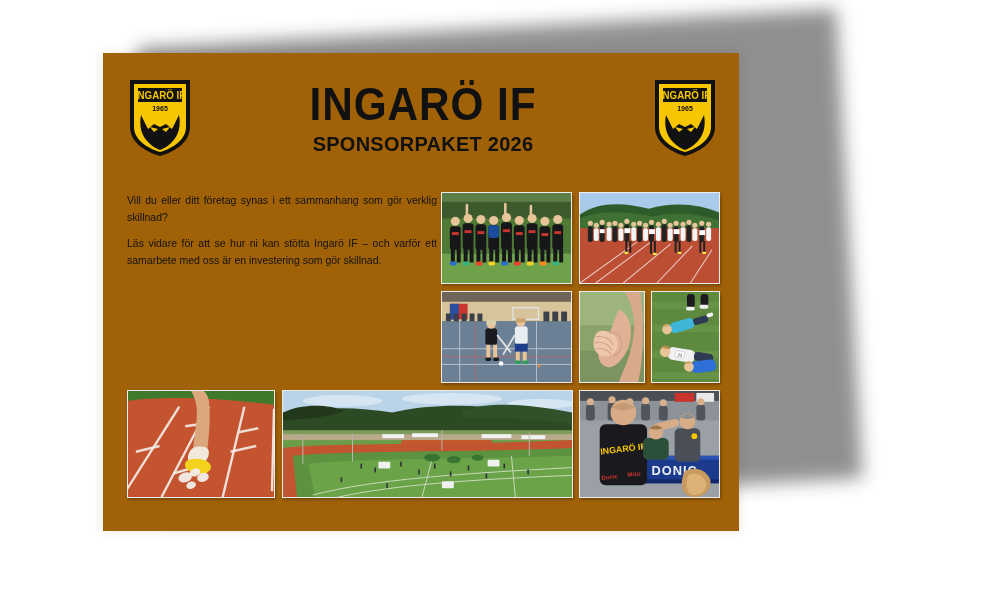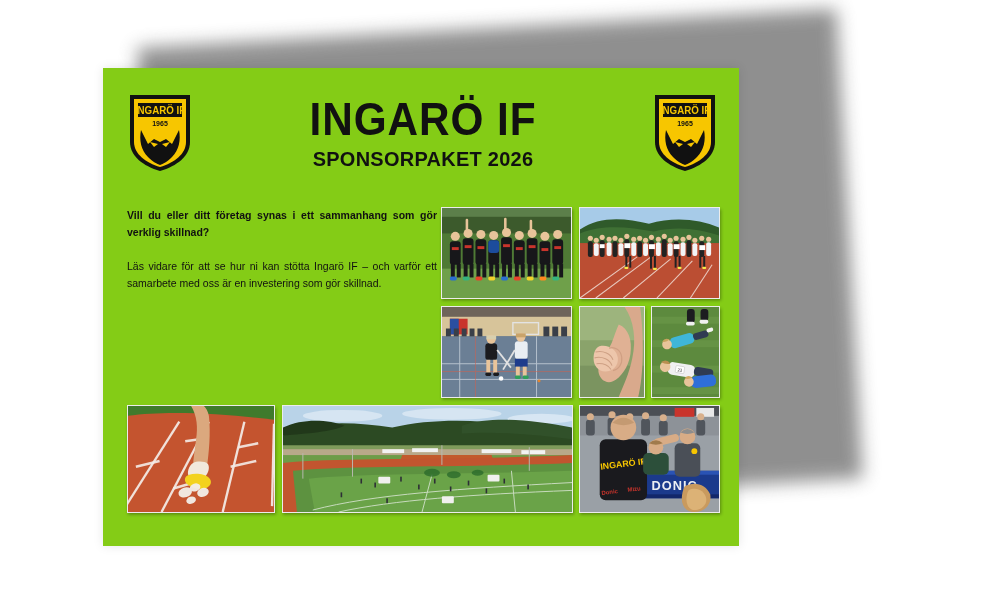--- a/index.html
+++ b/index.html
@@ -18,22 +18,22 @@
     background:#8a8a8a;
     transform:rotate(-3.2deg);
     filter:blur(9px);
     opacity:.95;
     z-index:1;
   }
 
   
   .page{
     position:absolute;
-    left:103px;top:68px;width:636px;height:478px;
-    background:#84cc16;
+    left:103px;top:53px;width:636px;height:478px;
+    background:#a16207;
     z-index:2;
     box-shadow:0 0 10px rgba(0,0,0,.10);
   }
 
   
   .header{
     position:absolute;left:0;top:24px;width:636px;height:92px;
   }
   .crest{
     position:absolute;width:66px;height:82px;
@@ -68,21 +68,21 @@
 
   
   .textcol{
     position:absolute;left:24px;top:139px;width:310px;
     color:#111111;
     font-size:10.5px;
     line-height:16.5px;
     text-align:justify;
   }
   .textcol p{margin:0 0 15px 0;}
-  .textcol p.lead{font-weight:bold;margin-bottom:18px;}
+  .textcol p.lead{font-weight:normal;margin-bottom:10px;}
   .textcol p:last-child{margin-bottom:4px;}
 
   
   .photo{
     position:absolute;
     background:#cfcfcf;
     box-shadow:1px 1.5px 3px rgba(0,0,0,.33);
     overflow:hidden;
     border:1px solid rgba(255,255,255,.6);
     box-sizing:border-box;

